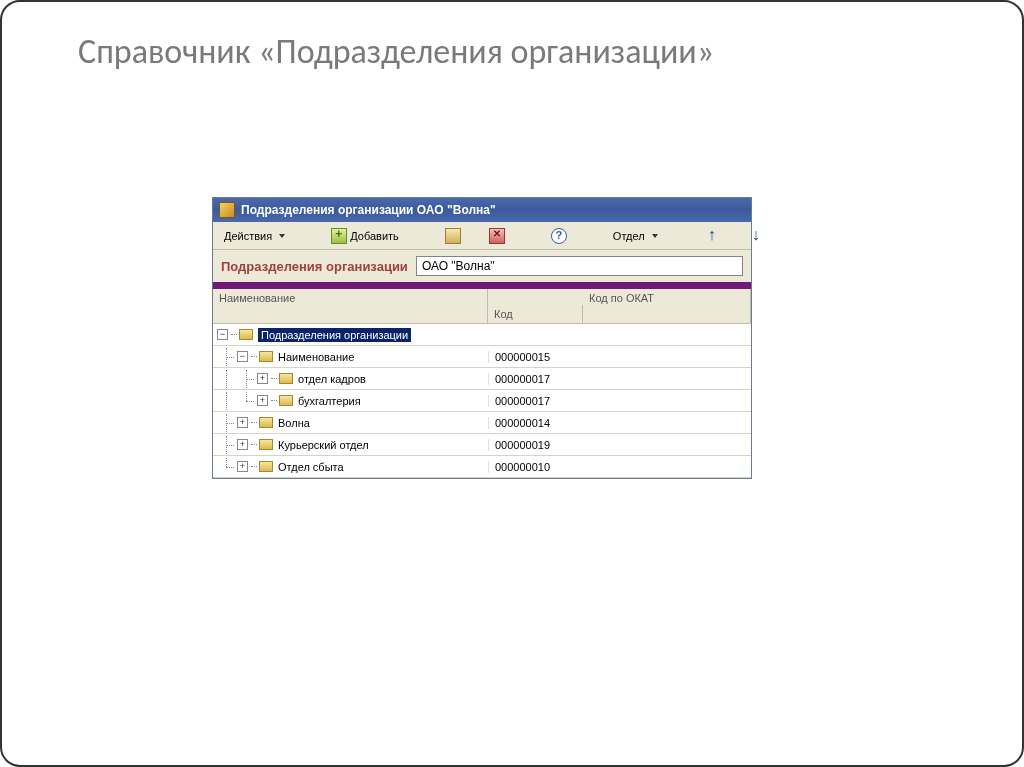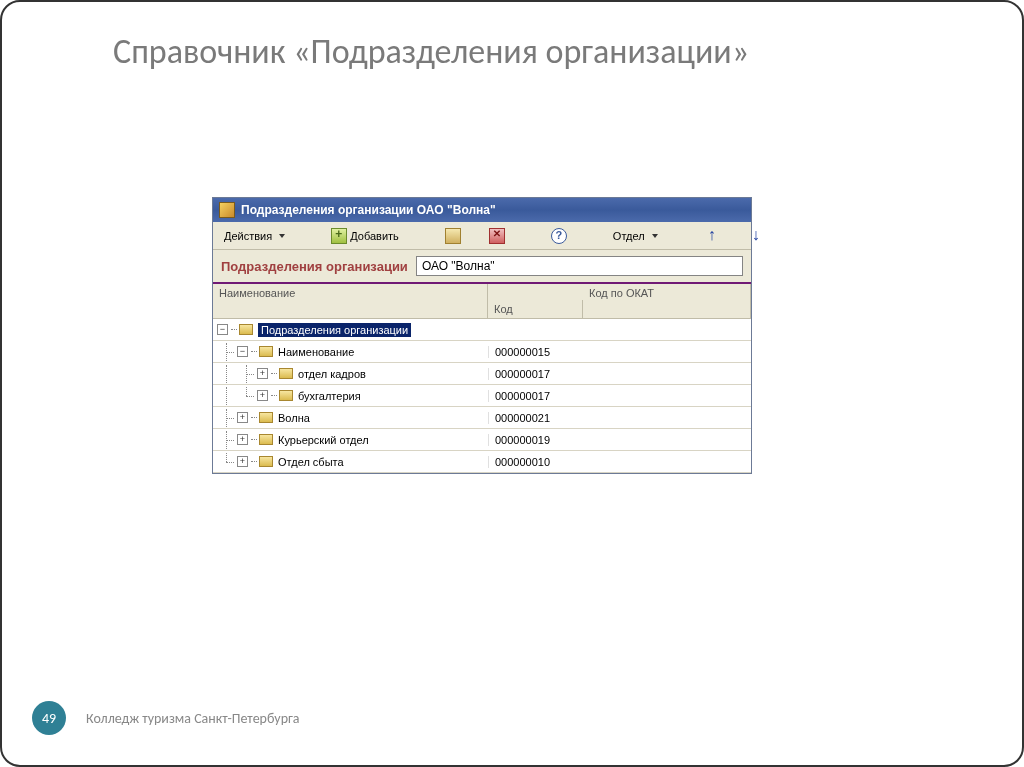--- a/index.html
+++ b/index.html
@@ -7,21 +7,21 @@
   font-family: Calibri, Arial, sans-serif;
   background: #fff;
   width: 1024px;
   height: 767px;
   position: relative;
   border: 2px solid #333;
   border-radius: 20px;
   overflow: hidden;
 }
 .slide {
-  padding: 30px 61px;
+  padding: 30px 26px;
   height: 100%;
   position: relative;
 }
 .slide-title {
   font-size: 34px;
   color: #7a7a7a;
   font-weight: 400;
   line-height: 1.2;
   margin-bottom: 40px;
   margin-left: 50px;
@@ -145,21 +145,21 @@
   border: 1px solid #848484;
   background: #fff;
   padding: 2px 5px;
   font: inherit;
   font-size: 12px;
   height: 20px;
 }
 
 .grid {
   background: #fff;
-  border-top: 2px solid #701a75;
+  border-top: 7px solid #701a75;
 }
 .grid-header {
   display: flex;
   background: #ece9d8;
   border-bottom: 1px solid #c0bca8;
 }
 .gh {
   padding: 3px 6px;
   border-right: 1px solid #c0bca8;
   color: #555;
@@ -325,21 +325,21 @@
             <div class="gc-okat"></div>
           </div>
           <div class="gr">
             <div class="gc-name">
               <span class="tree-indent tee"></span>
               <span class="expander">+</span>
               <span style="display: inline-block; width: 6px; border-top: 1px dotted rgb(136, 136, 136); margin-right: 2px;"></span>
               <span class="folder-icon"></span>
               <span class="row-label">Волна</span>
             </div>
-            <div class="gc-code">000000021</div>
+            <div class="gc-code">000000014</div>
             <div class="gc-okat"></div>
           </div>
           <div class="gr">
             <div class="gc-name">
               <span class="tree-indent tee"></span>
               <span class="expander">+</span>
               <span style="display: inline-block; width: 6px; border-top: 1px dotted rgb(136, 136, 136); margin-right: 2px;"></span>
               <span class="folder-icon"></span>
               <span class="row-label">Курьерский отдел</span>
             </div>
@@ -354,17 +354,13 @@
               <span class="folder-icon"></span>
               <span class="row-label">Отдел сбыта</span>
             </div>
             <div class="gc-code">000000010</div>
             <div class="gc-okat"></div>
           </div>
         </div>
     </div>
   </div>
 
-  <div class="slide-footer">
-    <div class="page-badge">49</div>
-    <div class="footer-text">Колледж туризма Санкт-Петербурга</div>
-  </div>
 </div>
 
 </body></html>

